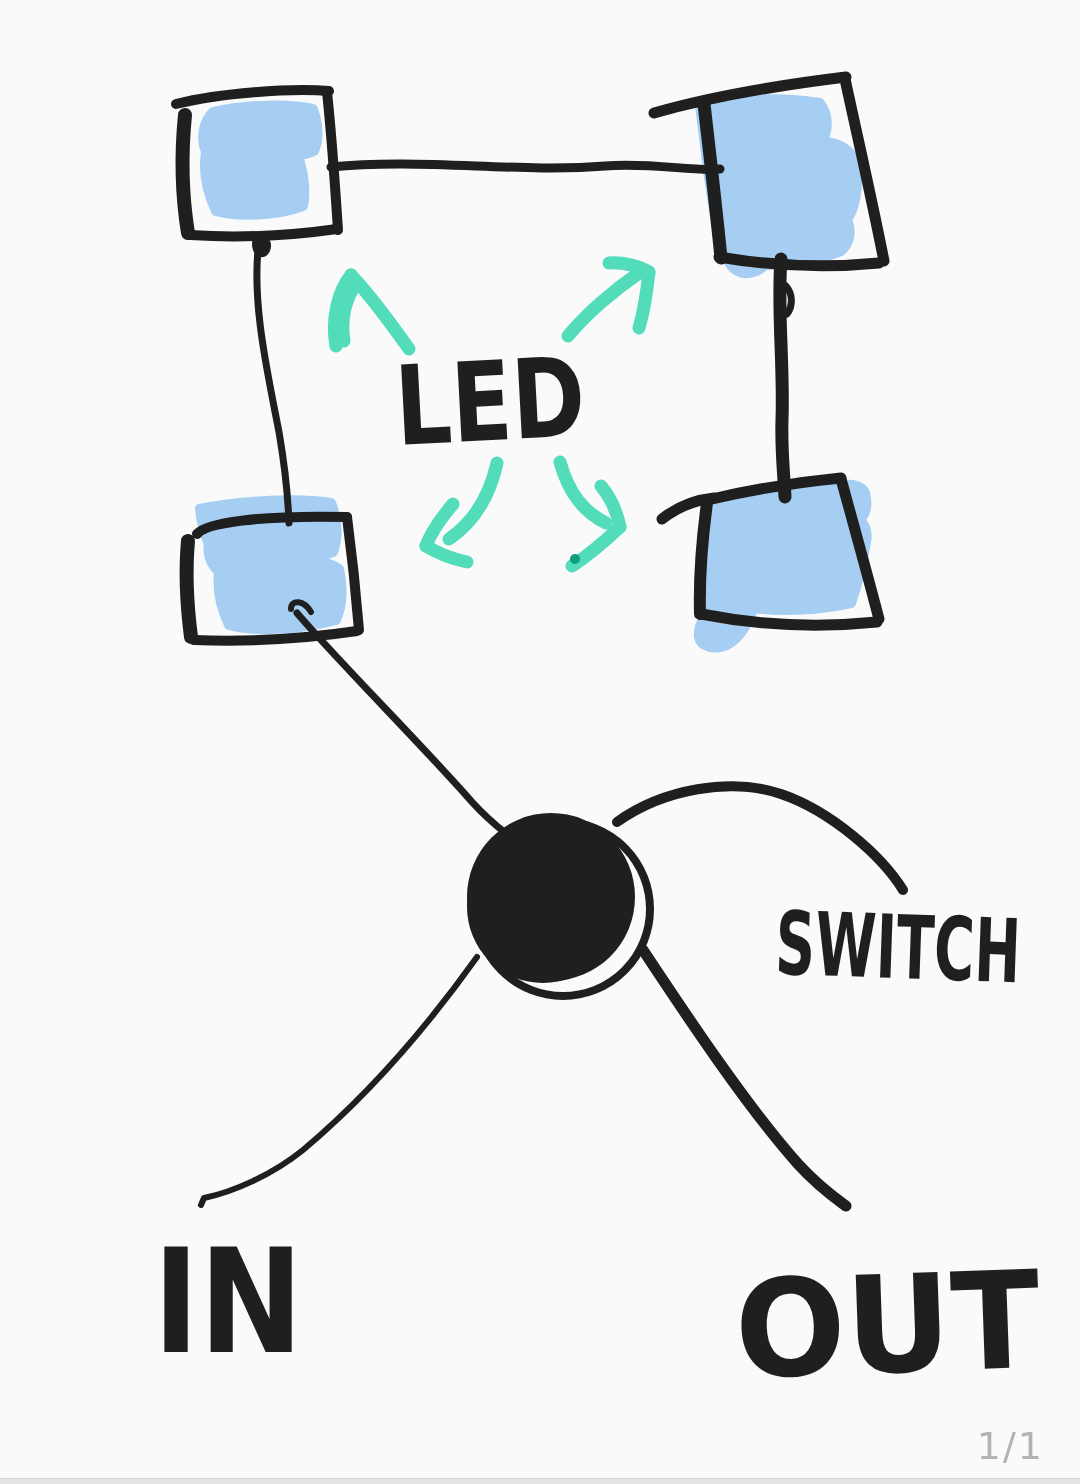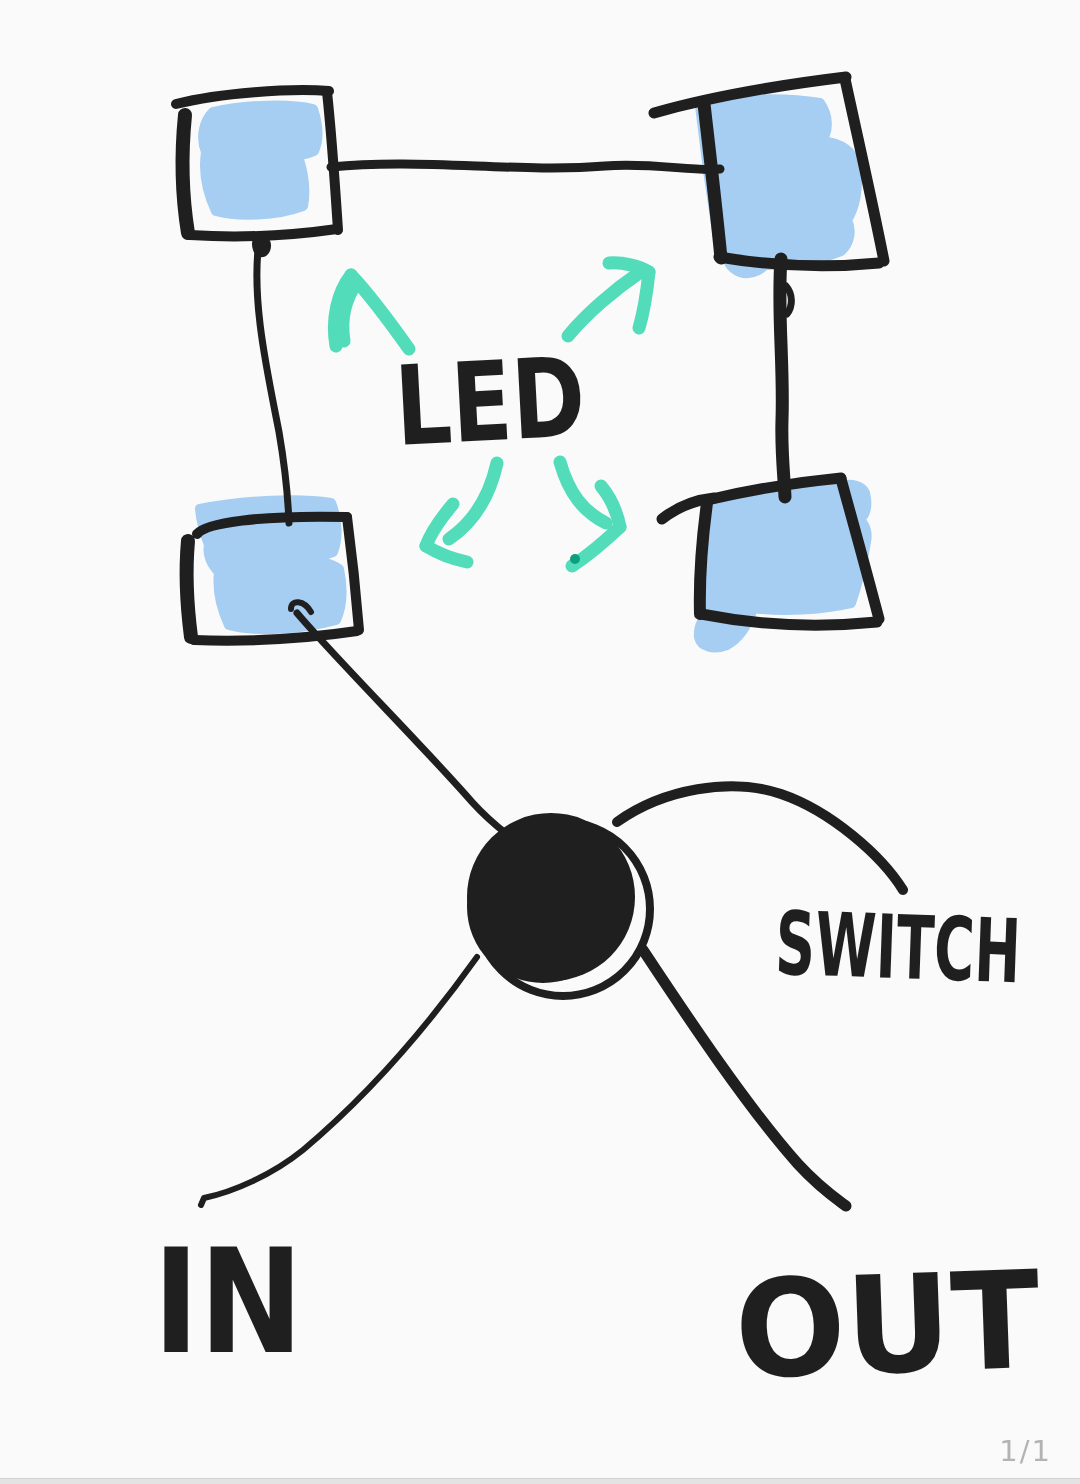--- a/index.html
+++ b/index.html
@@ -11,21 +11,21 @@
   body{width:1080px;height:1484px;overflow:hidden;background:var(--background);
        font-family:"DejaVu Sans",sans-serif;}
   .screen{position:relative;width:1080px;height:1484px;background:var(--background);}
   svg.canvas{position:absolute;left:0;top:0;}
   .ink-stroke{fill:none;stroke:var(--ink);stroke-linecap:round;stroke-linejoin:round;}
   .ink-fill{fill:var(--ink);stroke:none;}
   .blue-fill{fill:var(--led-fill);stroke:var(--led-fill);stroke-width:10;stroke-linejoin:round;}
   .teal-stroke{fill:none;stroke:var(--accent-teal);stroke-linecap:round;stroke-linejoin:round;opacity:.88;}
   .teal-dot{fill:var(--accent-teal-dark);}
   .hand-text{fill:var(--ink);font-weight:bold;font-family:"DejaVu Sans",sans-serif;}
-  .page-indicator{position:absolute;right:28px;bottom:16px;font-size:29px;
+  .page-indicator{position:absolute;right:36px;bottom:16px;font-size:38px;
                   color:var(--page-indicator-text);letter-spacing:2px;}
   .bottom-bar{position:absolute;left:0;right:0;bottom:0;height:5px;
               background:var(--bottom-bar);border-top:1px solid var(--bottom-bar-border);}
 </style>
 </head>
 <body>
 
 <div class="screen">
 
   <svg class="canvas" width="1080" height="1484" viewBox="0 0 1080 1484">

